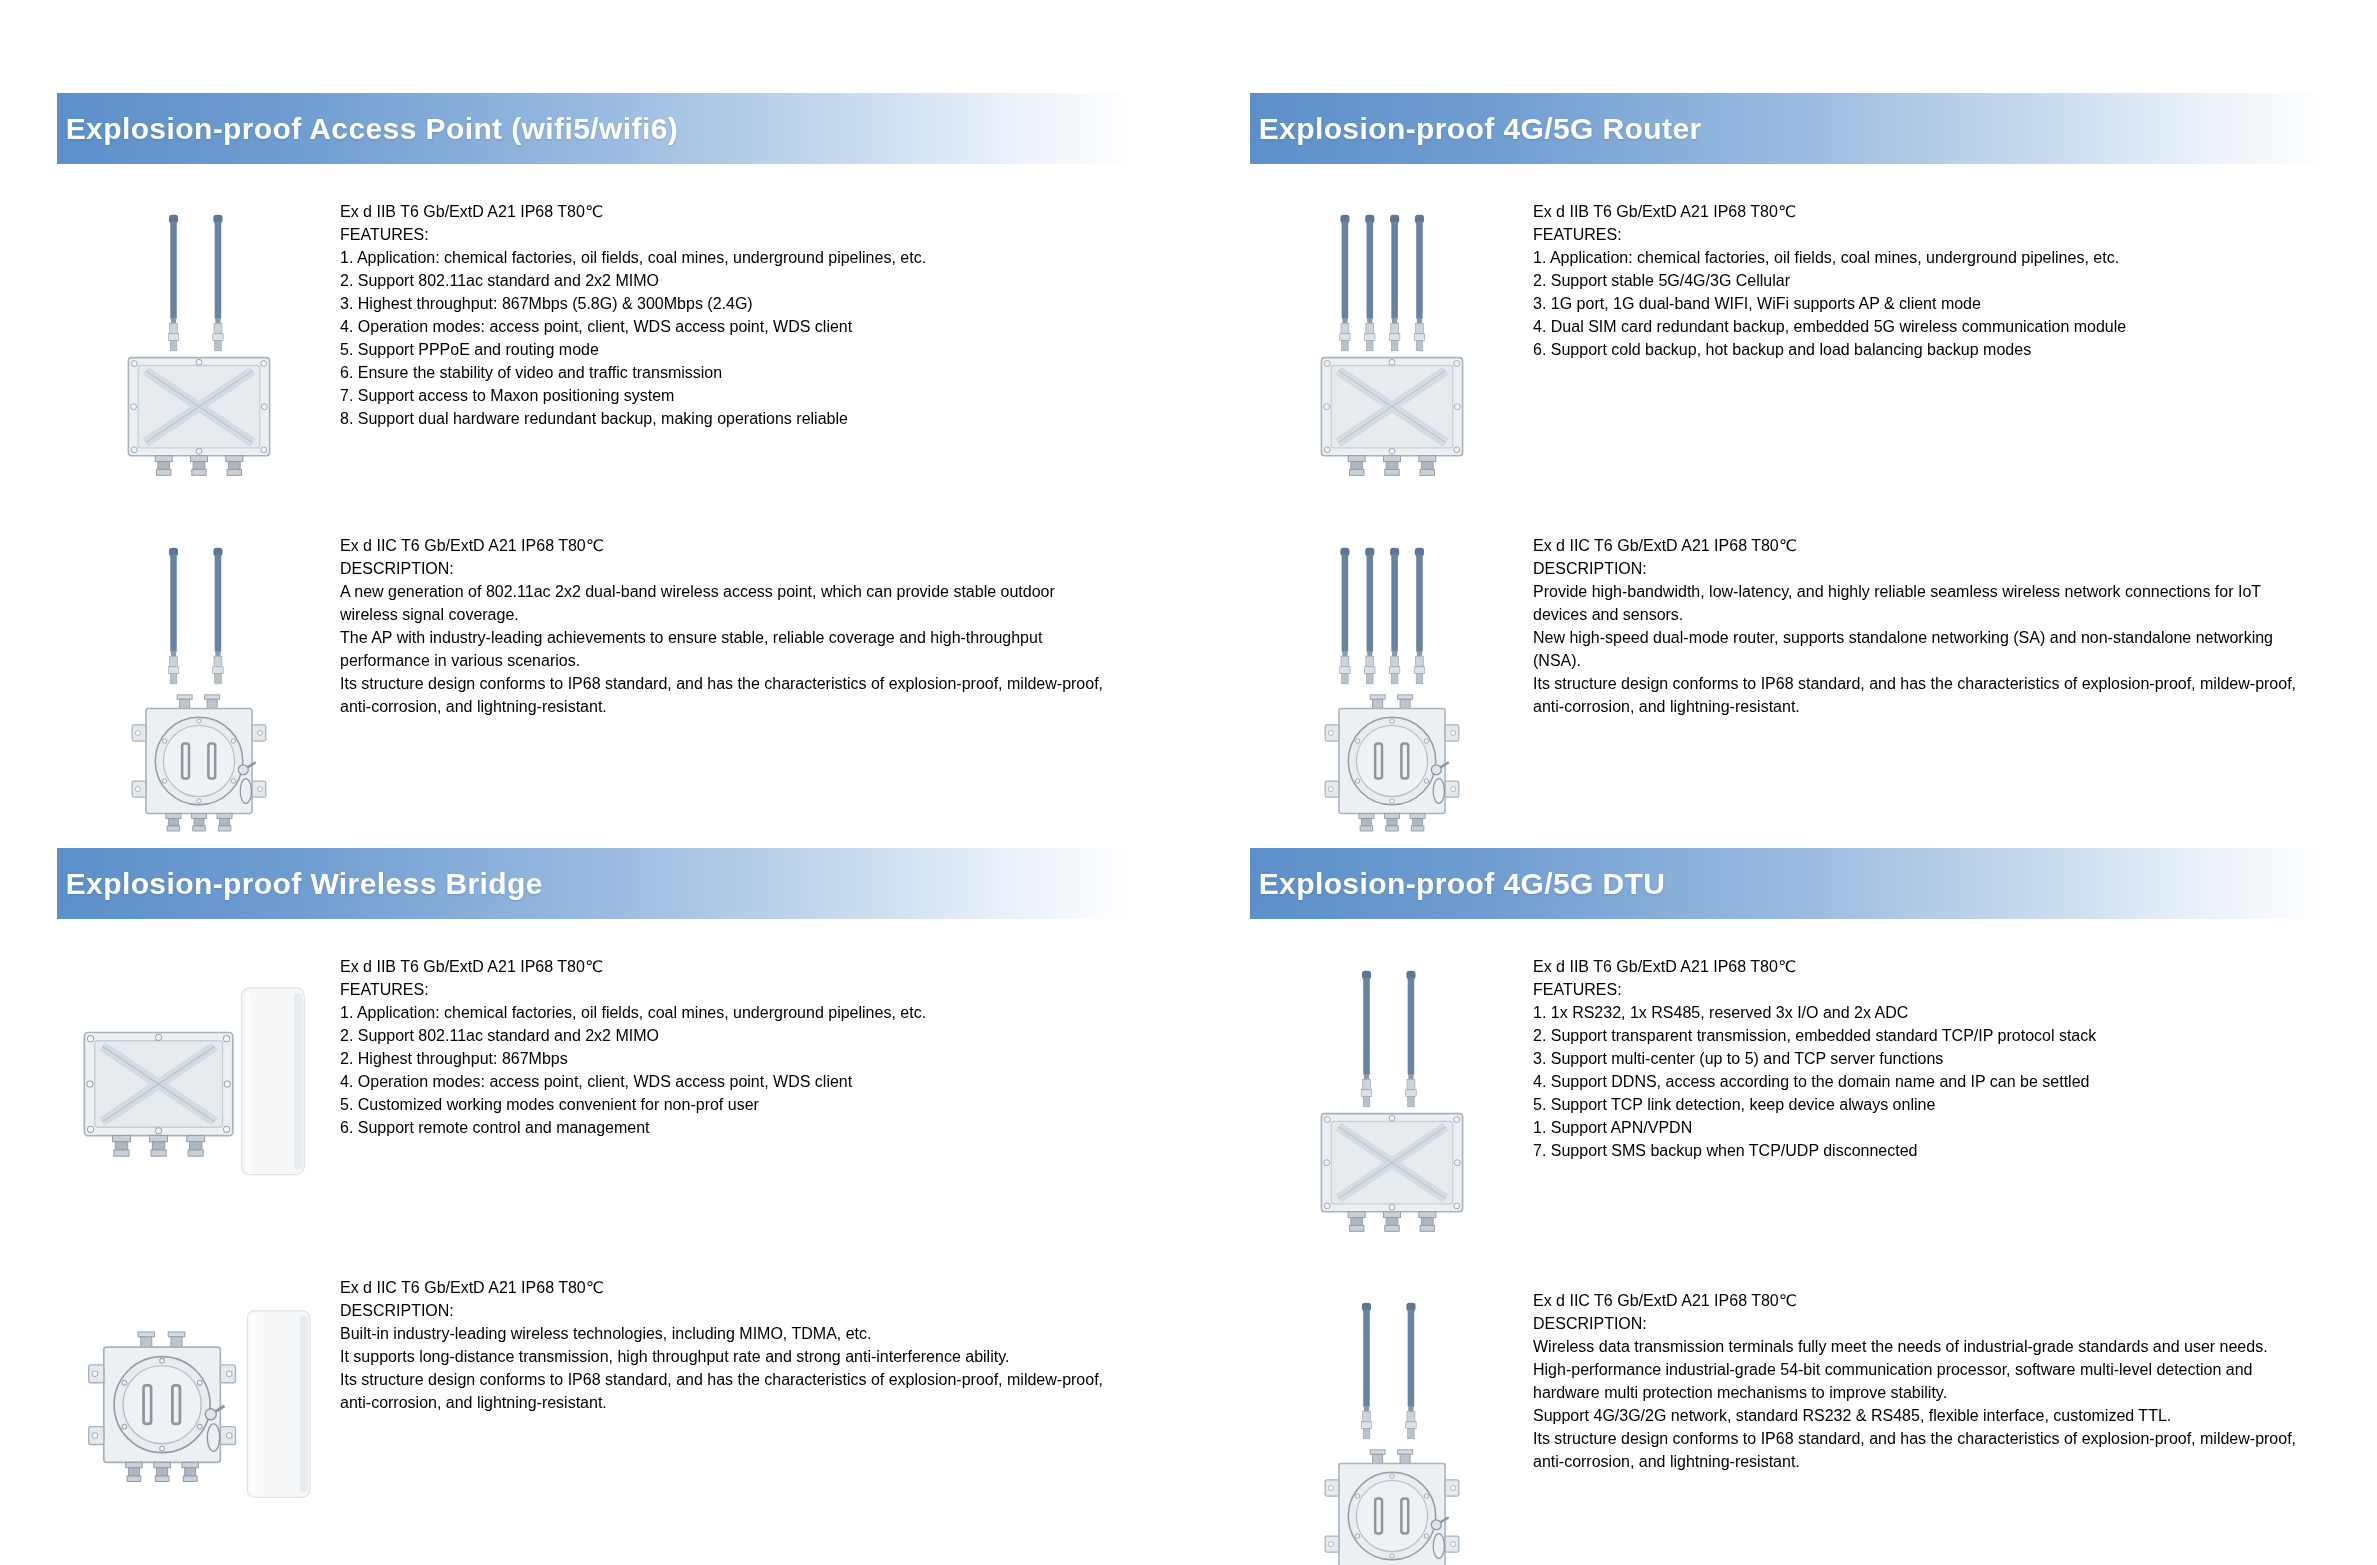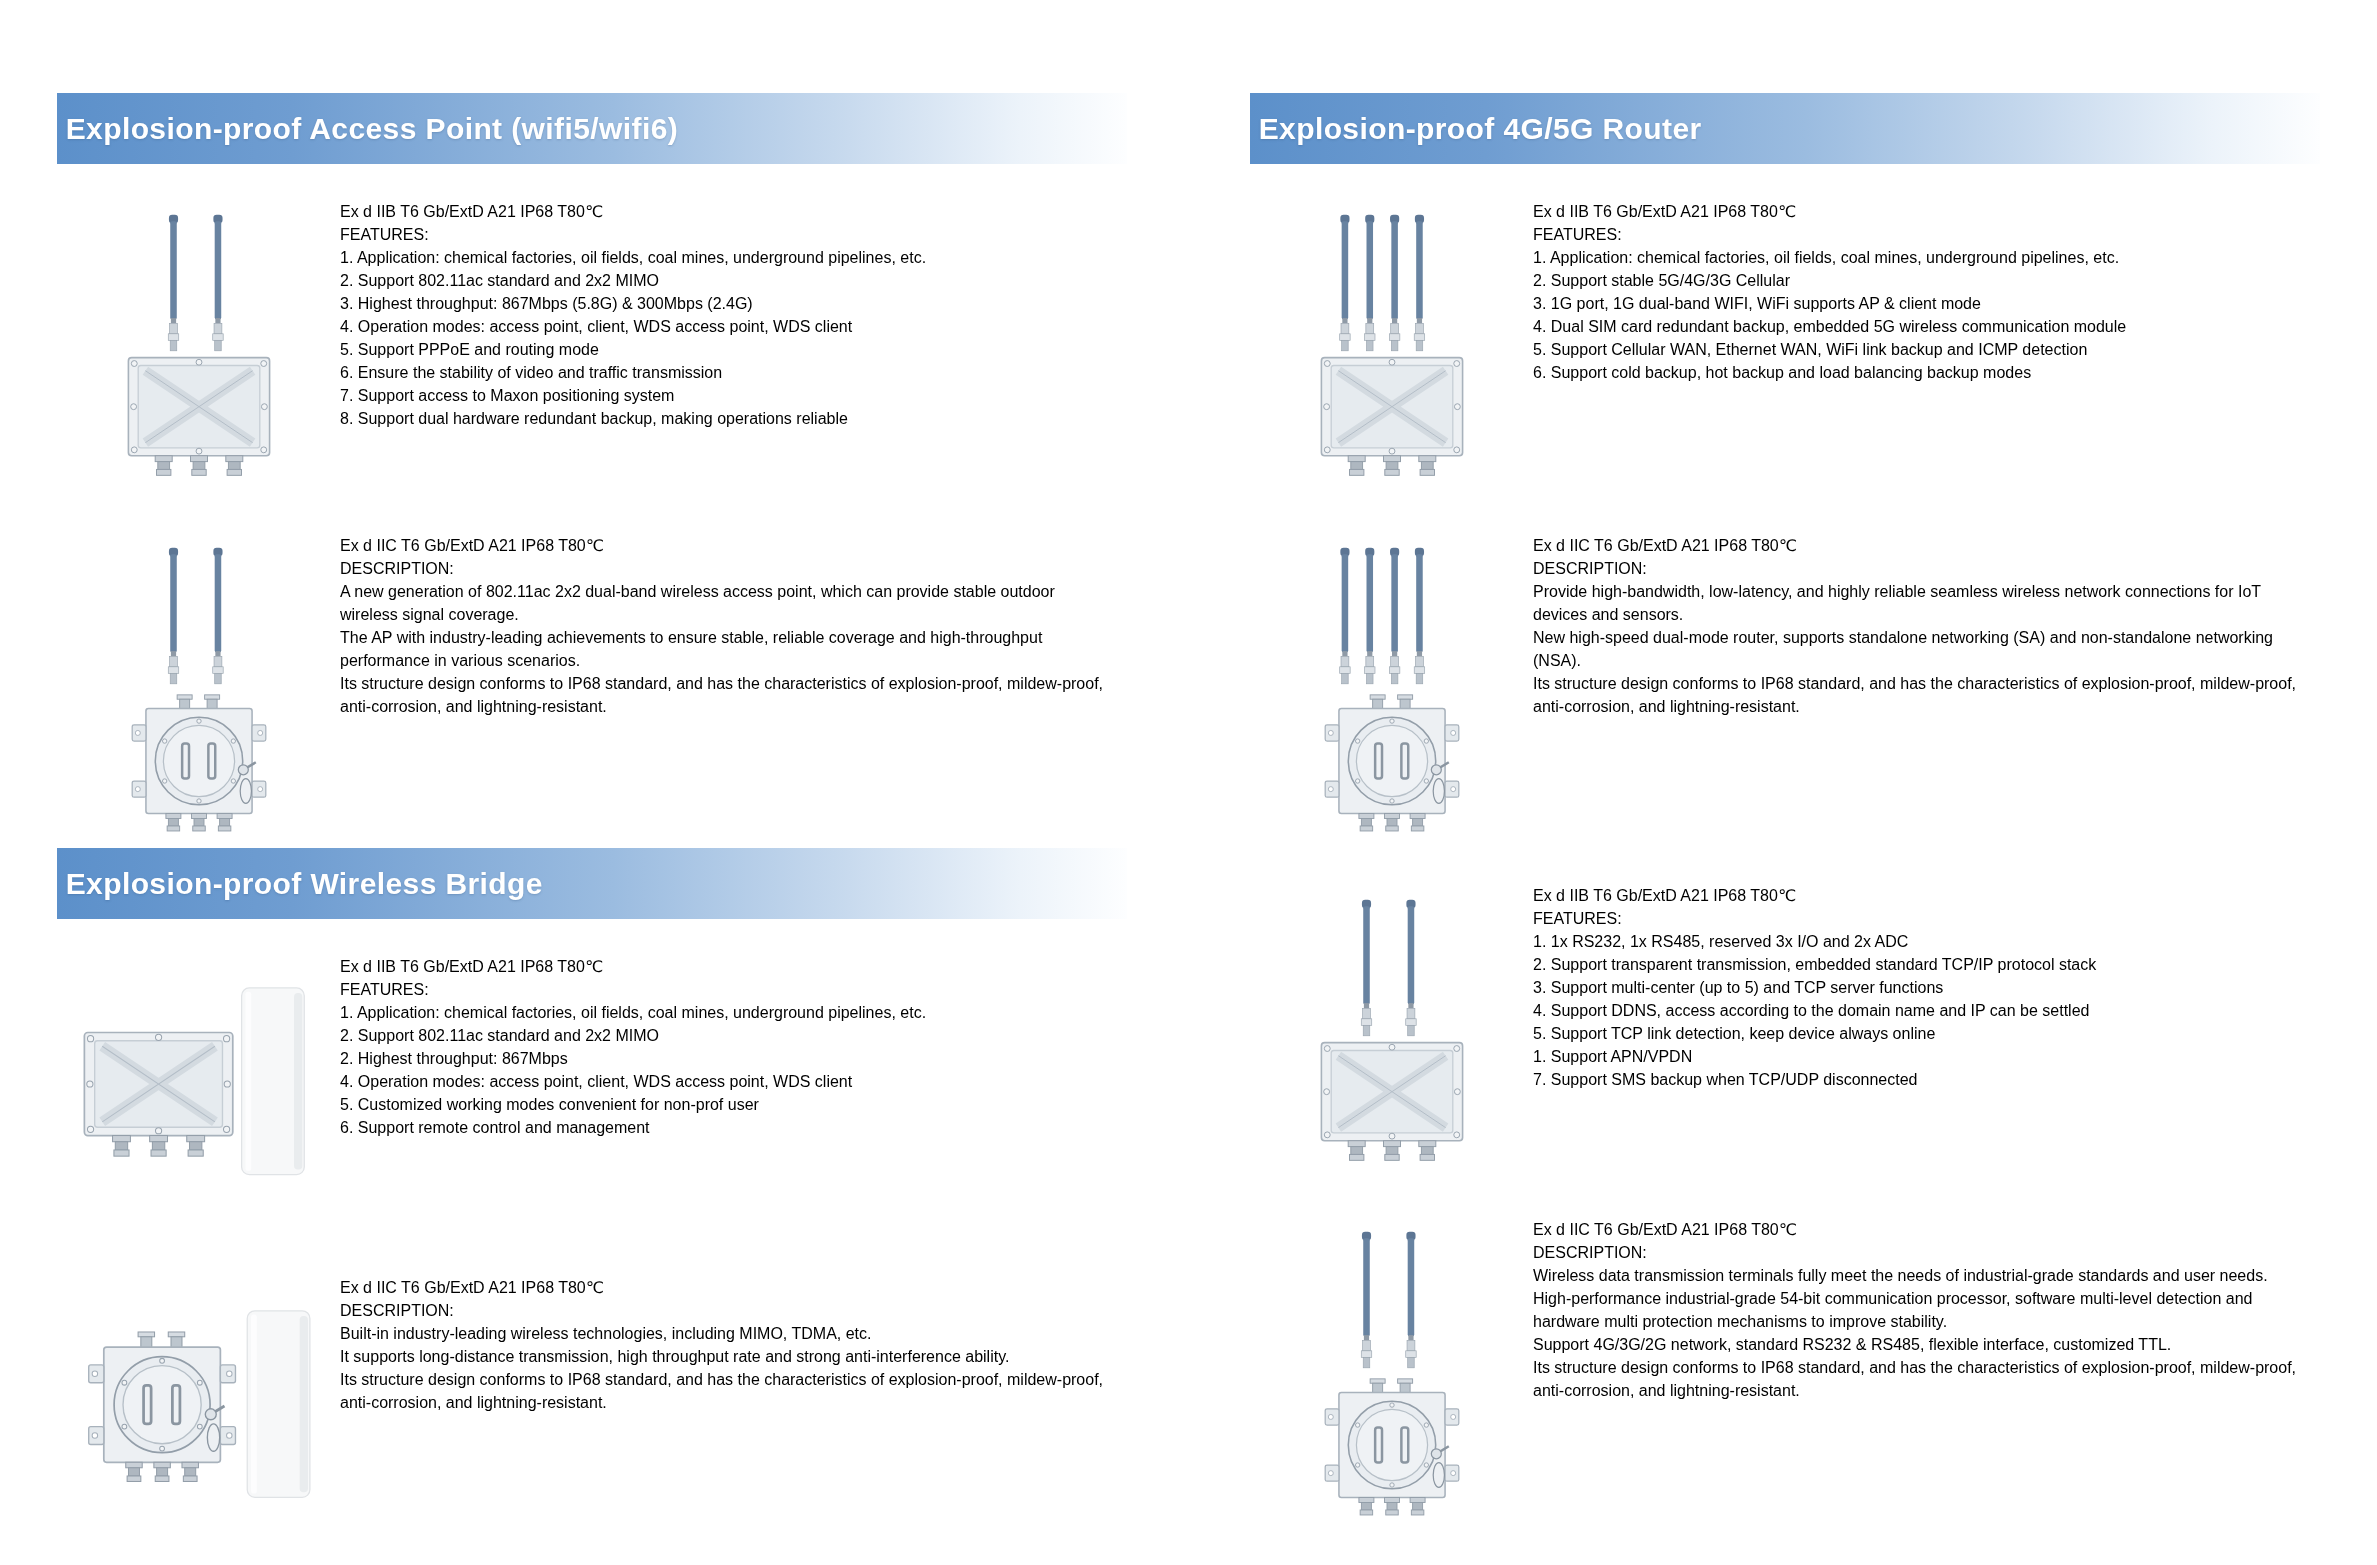--- a/index.html
+++ b/index.html
@@ -237,21 +237,20 @@
         </svg>
       </div>
       <div class="txt">
         <p class="line rating">Ex d IIB T6 Gb/ExtD A21 IP68 T80℃</p>
         <p class="line label">FEATURES:</p>
         <div>
             <p class="line">1. Application: chemical factories, oil fields, coal mines, underground pipelines, etc.</p>
             <p class="line">2. Support stable 5G/4G/3G Cellular</p>
             <p class="line">3. 1G port, 1G dual-band WIFI, WiFi supports AP &amp; client mode</p>
             <p class="line">4. Dual SIM card redundant backup, embedded 5G wireless communication module</p>
-            <p class="line">5. Support Cellular WAN, Ethernet WAN, WiFi link backup and ICMP detection</p>
             <p class="line">6. Support cold backup, hot backup and load balancing  backup modes</p>
           </div>
       </div>
     </div>
     <div class="block second">
       <div class="img">
         <svg class="dev-b" viewBox="0 0 260 475">
           <use href="#sym-ant" x="46" y="2" width="24" height="236"></use>
           <use href="#sym-ant" x="84" y="2" width="24" height="236"></use>
           <use href="#sym-ant" x="122" y="2" width="24" height="236"></use>
@@ -308,20 +307,23 @@
         <div>
             <p class="line">Built-in industry-leading wireless technologies, including MIMO, TDMA, etc.</p>
             <p class="line">It supports long-distance transmission, high throughput rate and strong anti-interference ability.</p>
             <p class="line">Its structure design conforms to IP68 standard, and has the characteristics of explosion-proof, mildew-proof, anti-corrosion, and lightning-resistant.</p>
           </div>
       </div>
     </div>
   </div>
 
   <div class="section">
+    <div class="banner">
+      <h2>Explosion-proof 4G/5G DTU</h2>
+    </div>
     <div class="block first">
       <div class="img">
         <svg class="dev-a" viewBox="0 0 260 450">
           <use href="#sym-ant" x="79" y="14" width="24" height="215"></use>
           <use href="#sym-ant" x="147" y="14" width="24" height="215"></use>
           <use href="#sym-box" x="20" y="232" width="220" height="192"></use>
         </svg>
       </div>
       <div class="txt">
         <p class="line rating">Ex d IIB T6 Gb/ExtD A21 IP68 T80℃</p>

